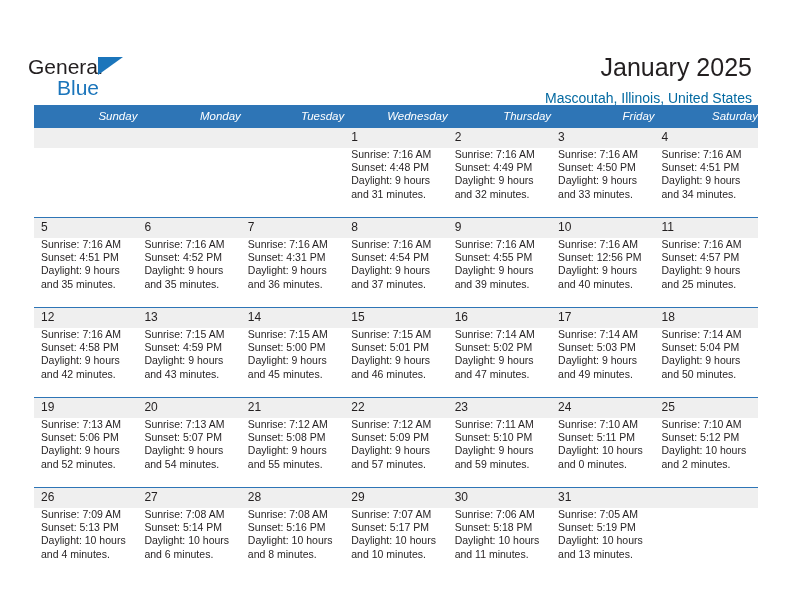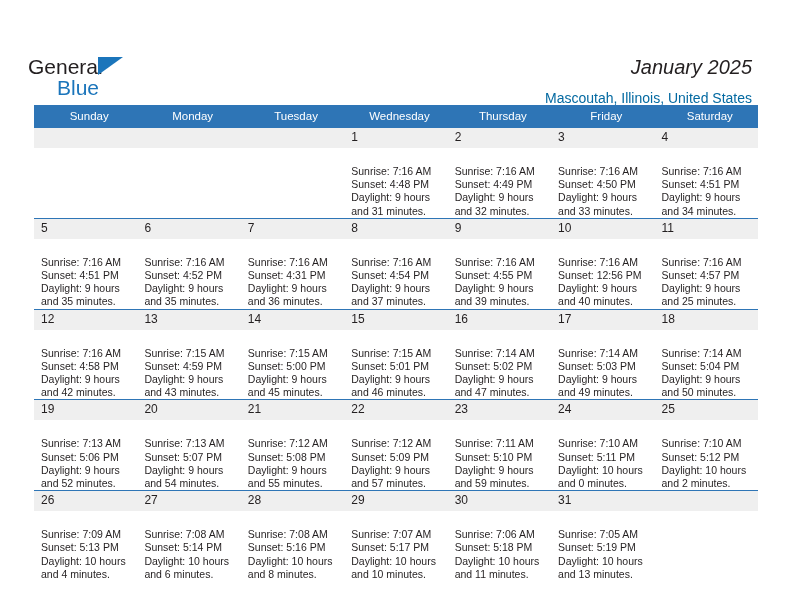--- a/index.html
+++ b/index.html
@@ -65,25 +65,24 @@
     font-family: "Liberation Sans", sans-serif;
   }
 
   .title-wrap {
     position: absolute;
     right: 0;
     top: 0;
     text-align: right;
   }
   .cal-title {
-    font-size: 20px;
+    font-size: 25px;
     color: #231f20;
     line-height: 32px;
     white-space: nowrap;
-    font-style: italic;
   }
   .cal-sub {
     margin-top: 7px;
     font-size: 14px;
     color: #0369a1;
     line-height: 17px;
     white-space: nowrap;
   }
 
   
@@ -93,24 +92,25 @@
     top: 105px;
     width: 724px;
     border-collapse: collapse;
     table-layout: fixed;
   }
   .cal th {
     background: #2e75b6;
     color: #ffffff;
     font-size: 11.5px;
     font-weight: normal;
-    text-align: center;
+    text-align: right;
     padding: 5px 0 5px 7px;
     height: 11px;
     border: none;
+    font-style: italic;
   }
   .cal td {
     vertical-align: top;
     padding: 0;
     border-top: 1px solid #2e75b6;
     height: 90px;
     box-sizing: border-box;
   }
   .cal tr.week td {
     background: #ffffff;
@@ -120,21 +120,21 @@
     font-size: 12px;
     color: #231f20;
     padding: 3px 0 4px 7px;
     line-height: 13px;
     height: 13px;
   }
   .daynum.empty {
     color: transparent;
   }
   .info {
-    padding: 17px 6px 0 7px;
+    padding: 0 6px 0 7px;
     font-size: 10.5px;
     color: #231f20;
     line-height: 13.2px;
   }
   .info div {
     white-space: nowrap;
   }
 </style>
 </head>
 <body>

